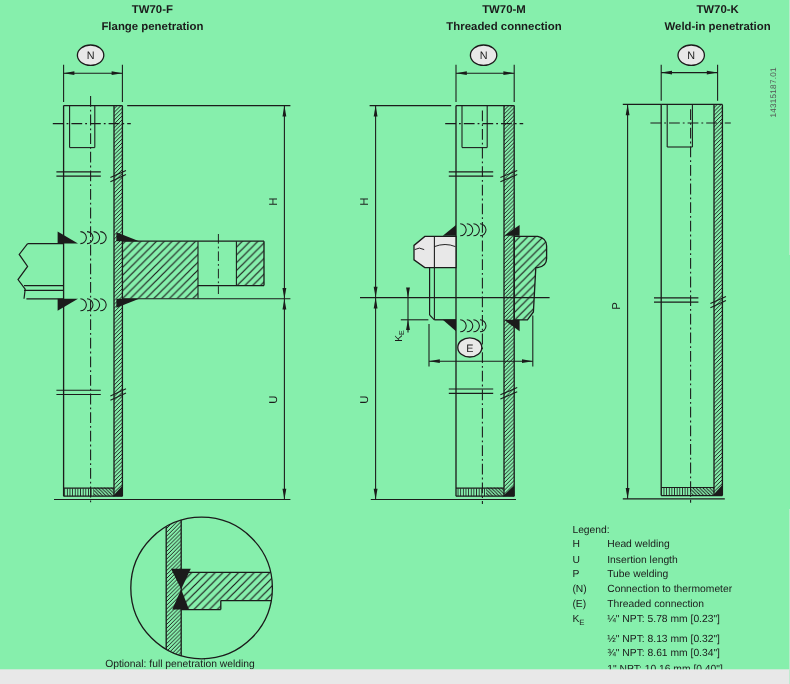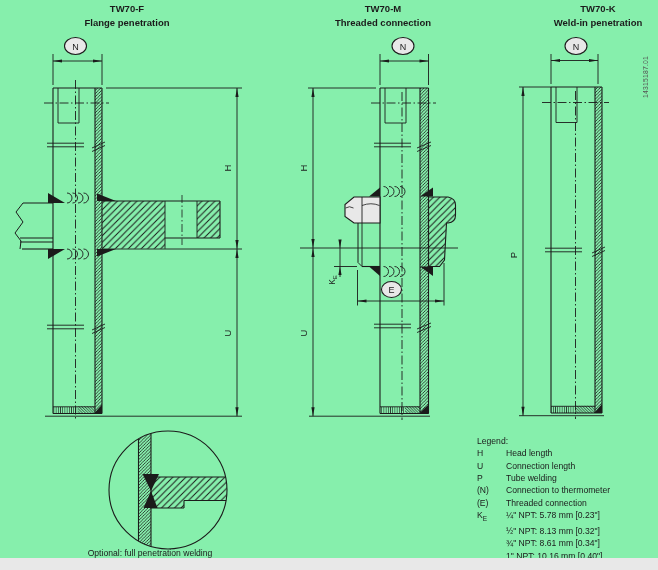--- a/index.html
+++ b/index.html
@@ -19,21 +19,21 @@
 </style>
 </head>
 <body>
 
 <div class="canvas">
 
   <div class="fig-title" style="left:127px;top:2px;">
     <div>TW70-F</div>
     <div>Flange penetration</div>
   </div>
-  <div class="fig-title" style="left:383px;top:2px;">
+  <div class="fig-title" style="left:420px;top:2px;">
     <div>TW70-M</div>
     <div>Threaded connection</div>
   </div>
   <div class="fig-title" style="left:598px;top:2px;">
     <div>TW70-K</div>
     <div>Weld-in penetration</div>
   </div>
 
   <svg width="658" height="570" viewBox="0 0 658 570" font-family="Liberation Sans, sans-serif">
     <defs>
@@ -290,22 +290,22 @@
         <polygon points="151,491 157.5,508 143.5,508" fill="#1b1b1b" stroke="none"></polygon>
       </g>
       <circle cx="168" cy="490" r="59"></circle>
     </g>
   </svg>
 
   <div class="doc-number">14315187.01</div>
 
   <div class="legend">
     <div>Legend:</div>
-    <div class="lg-row"><span class="lg-key">H</span><span>Head length</span></div>
-    <div class="lg-row"><span class="lg-key">U</span><span>Connection length</span></div>
+    <div class="lg-row"><span class="lg-key">H</span><span>Head welding</span></div>
+    <div class="lg-row"><span class="lg-key">U</span><span>Insertion length</span></div>
     <div class="lg-row"><span class="lg-key">P</span><span>Tube welding</span></div>
     <div class="lg-row"><span class="lg-key">(N)</span><span>Connection to thermometer</span></div>
     <div class="lg-row"><span class="lg-key">(E)</span><span>Threaded connection</span></div>
     <div class="lg-row"><span class="lg-key"><span>K</span><sub>E</sub></span><span>¼" NPT: 5.78 mm [0.23"]</span></div>
     <div class="lg-row"><span class="lg-key"></span><span>½" NPT: 8.13 mm [0.32"]</span></div>
     <div class="lg-row"><span class="lg-key"></span><span>¾" NPT: 8.61 mm [0.34"]</span></div>
     <div class="lg-row"><span class="lg-key"></span><span>1" NPT: 10.16 mm [0.40"]</span></div>
   </div>
 
   <div class="caption">Optional: full penetration welding</div>

